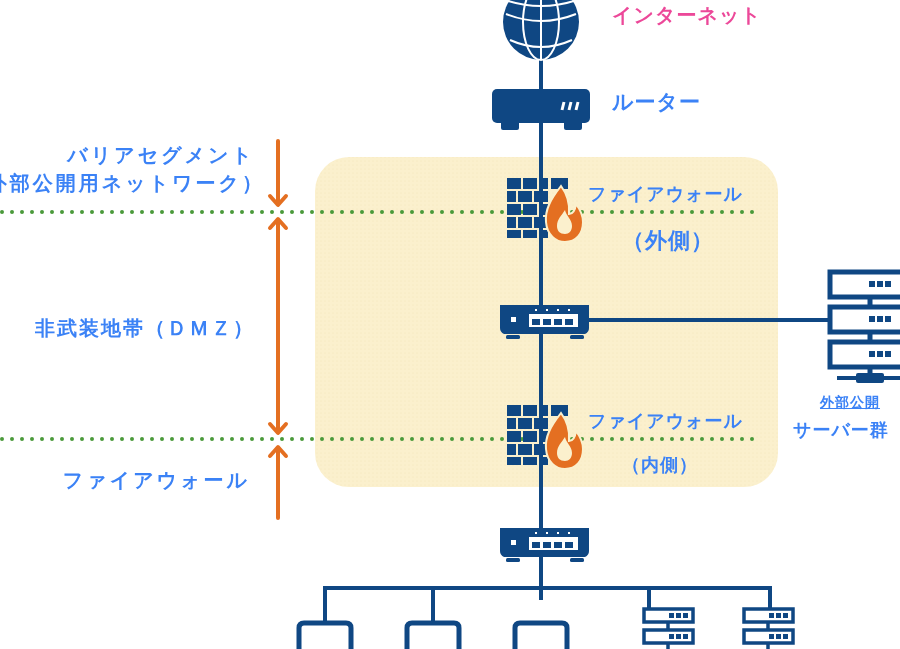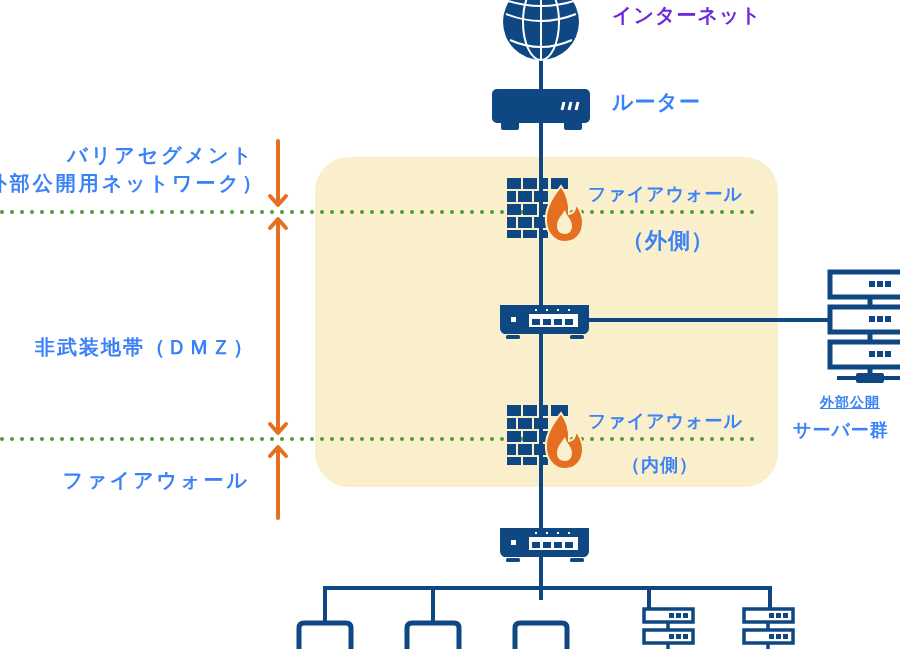--- a/index.html
+++ b/index.html
@@ -1,21 +1,21 @@
 <!DOCTYPE html>
 <html><head>
   <meta charset="utf-8">
   <style>
     html, body { margin: 0; padding: 0; background: #ffffff; }
     body { width: 900px; height: 649px; overflow: hidden; position: relative;
            font-family: "DejaVu Sans", sans-serif; }
     #diagram { position: absolute; left: 0; top: 0; }
     .lbl { position: absolute; font-weight: bold; white-space: nowrap; letter-spacing: 1px; }
     .orange { color: #3b82f6; }
-    .black { color: #6d28d9; }
+    .black { color: #ec4899; }
     .r { text-align: center; }
   </style>
 </head>
 <body>
 
 <svg id="diagram" width="900" height="649" viewBox="0 0 900 649">
   <defs>
     <pattern id="dots" width="4" height="4" patternUnits="userSpaceOnUse">
       <rect width="4" height="4" fill="#fbf0cd"></rect>
       <circle cx="1" cy="1" r="0.5" fill="#f2e3b6"></circle>
@@ -237,15 +237,15 @@
 
 <div class="lbl orange" style="left:588px; top:409px; font-size:18px;">ファイアウォール</div>
 <div class="lbl orange" style="left:622px; top:453px; font-size:18px;">（内側）</div>
 
 <div class="lbl orange" style="left:820px; top:394px; font-size:14px;text-decoration:underline;">外部公開</div>
 <div class="lbl orange" style="left:793px; top:418px; font-size:18px;">サーバー群</div>
 
 <div class="lbl orange r" style="right:645px; top:142px; font-size:20px; letter-spacing:3px;">バリアセグメント</div>
 <div class="lbl orange r" style="right:635px; top:170px; font-size:20px; letter-spacing:3px;">（外部公開用ネットワーク）</div>
 
-<div class="lbl orange r" style="right:645px; top:315px; font-size:20px; letter-spacing:2px;margin-top:19px;">非武装地帯（ＤＭＺ）</div>
+<div class="lbl orange r" style="right:645px; top:315px; font-size:20px; letter-spacing:2px;">非武装地帯（ＤＭＺ）</div>
 
 <div class="lbl orange r" style="right:650px; top:467px; font-size:20px; letter-spacing:3px;">ファイアウォール</div>
 
 </body></html>

